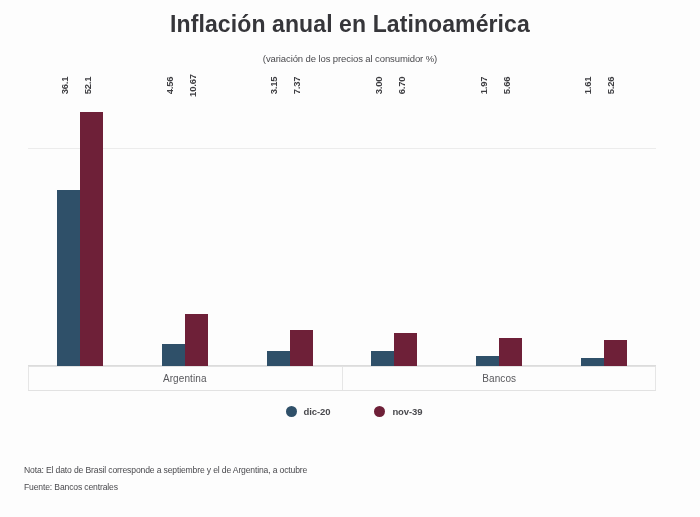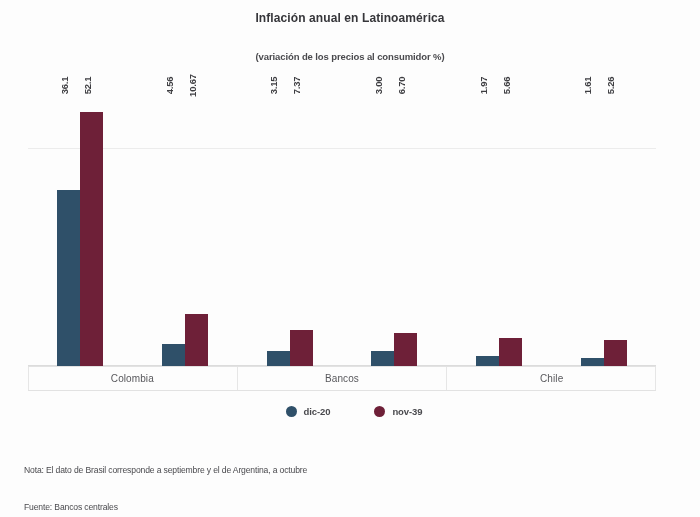--- a/index.html
+++ b/index.html
@@ -15,30 +15,30 @@
     overflow: hidden;
     position: relative;
   }
 
   
   .chart-header {
     padding-top: 11px;
     text-align: center;
   }
   .chart-title {
-    font-size: 12px;
+    font-size: 23px;
     font-weight: bold;
     color: #36363a;
     letter-spacing: .1px;
     line-height: 1.2;
   }
   .chart-subtitle {
-    margin-top: 26px;
+    margin-top: 14px;
     font-size: 9.5px;
-    font-weight: bold;
+    font-weight: normal;
     color: #4a4a4e;
     letter-spacing: -.1px;
   }
 
   
   .plot-area {
     position: absolute;
     left: 0;
     top: 88px;
     width: 700px;
@@ -185,21 +185,21 @@
     top: 466px;
     right: 20px;
   }
   .footnote {
     font-size: 8.6px;
     font-weight: normal;
     color: #4a4a4e;
     letter-spacing: -.15px;
     line-height: 1;
   }
-  .footnote.source { margin-top: 28px; }
+  .footnote.source { margin-top: 8px; }
 </style>
 </head>
 <body>
 
 <div class="chart-header">
   <div class="chart-title">Inflación anual en Latinoamérica</div>
   <div class="chart-subtitle">(variación de los precios al consumidor %)</div>
 </div>
 
 <div class="plot-area">
@@ -287,23 +287,22 @@
             <div class="bar s1" title="nov-21: 5.26" style="height: 9.22807%;">
               <div class="bar-label">5.26</div>
             </div>
           </div>
         </div>
       </div>
     </div>
 </div>
 
 <div class="axis-band" id="axis-band">
-    <div class="axis-cell">Colombia</div>
+    <div class="axis-cell">Argentina</div>
     <div class="axis-cell">Bancos</div>
-    <div class="axis-cell">Chile</div>
   </div>
 
 <div class="legend" id="legend">
     <div class="legend-item">
       <span class="legend-dot s0"></span>
       <span class="legend-label">dic-20</span>
     </div>
     <div class="legend-item">
       <span class="legend-dot s1"></span>
       <span class="legend-label">nov-39</span>

